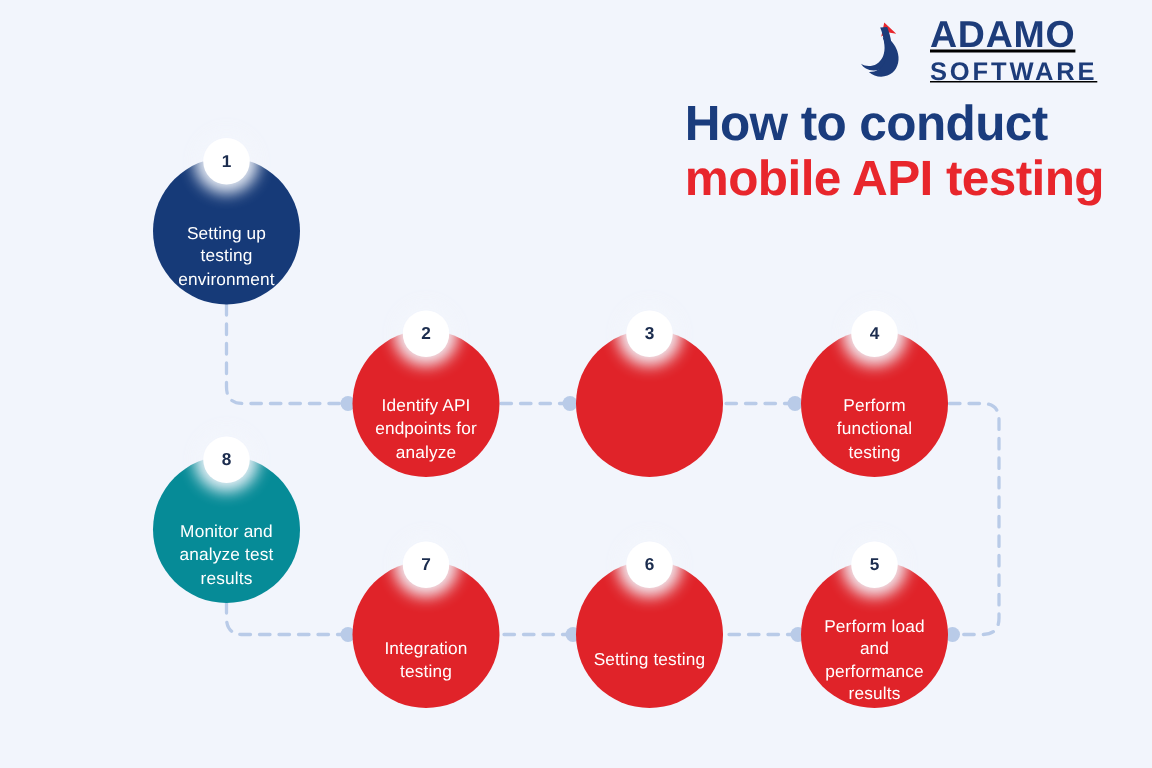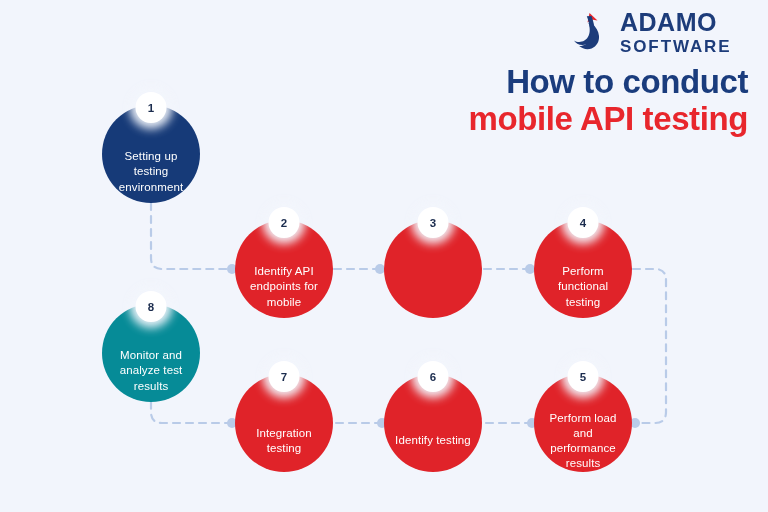--- a/index.html
+++ b/index.html
@@ -23,22 +23,23 @@
   }
 
   
   #brand {
     position: absolute;
     left: 569px;
     top: 8px;
     width: 172px;
     height: 48px;
     display: flex;
-    align-items: center;
+    align-items: flex-end;
     gap: 9px;
+    text-decoration: underline;
   }
   #brand-mark {
     width: 42px;
     height: 44px;
     flex: 0 0 auto;
     position: relative;
   }
   #brand-words {
     display: flex;
     flex-direction: column;
@@ -55,33 +56,33 @@
     font-size: 17px;
     font-weight: bold;
     letter-spacing: 1.9px;
     color: #1d3c7a;
     margin-top: 3px;
   }
 
   
   #title-block {
     position: absolute;
-    right: 20px;
+    right: 32px;
     top: 63px;
-    text-align: right;
+    text-align: left;
     line-height: 1.13;
   }
   .title-line {
     font-size: 33px;
     font-weight: bold;
     letter-spacing: -0.4px;
     white-space: nowrap;
   }
   .title-top { color: #1a3c7d; }
-  .title-bottom { color: #e8262c; margin-left: 22px; }
+  .title-bottom { color: #e8262c; }
 
   
   #connectors {
     position: absolute;
     left: 0; top: 0;
     width: 768px;
     height: 512px;
     pointer-events: none;
   }
 
@@ -182,40 +183,40 @@
     </g>
   </svg>
 
   <div class="node node-navy" style="left:102px; top:105px;">
     <div class="badge">1</div>
     <div class="node-text">Setting up testing environment</div>
   </div>
 
   <div class="node node-red" style="left:235px; top:220px;">
     <div class="badge">2</div>
-    <div class="node-text">Identify API endpoints for mobile</div>
+    <div class="node-text">Identify API endpoints for analyze</div>
   </div>
 
   <div class="node node-red" style="left:384px; top:220px;">
     <div class="badge">3</div>
   </div>
 
   <div class="node node-red" style="left:534px; top:220px;">
     <div class="badge">4</div>
     <div class="node-text">Perform functional testing</div>
   </div>
 
   <div class="node node-red" style="left:534px; top:374px;">
     <div class="badge">5</div>
     <div class="node-text">Perform load and performance results</div>
   </div>
 
   <div class="node node-red" style="left:384px; top:374px;">
     <div class="badge">6</div>
-    <div class="node-text">Identify testing</div>
+    <div class="node-text">Setting testing</div>
   </div>
 
   <div class="node node-red" style="left:235px; top:374px;">
     <div class="badge">7</div>
     <div class="node-text">Integration testing</div>
   </div>
 
   <div class="node node-teal" style="left:102px; top:304px;">
     <div class="badge">8</div>
     <div class="node-text">Monitor and analyze test results</div>

